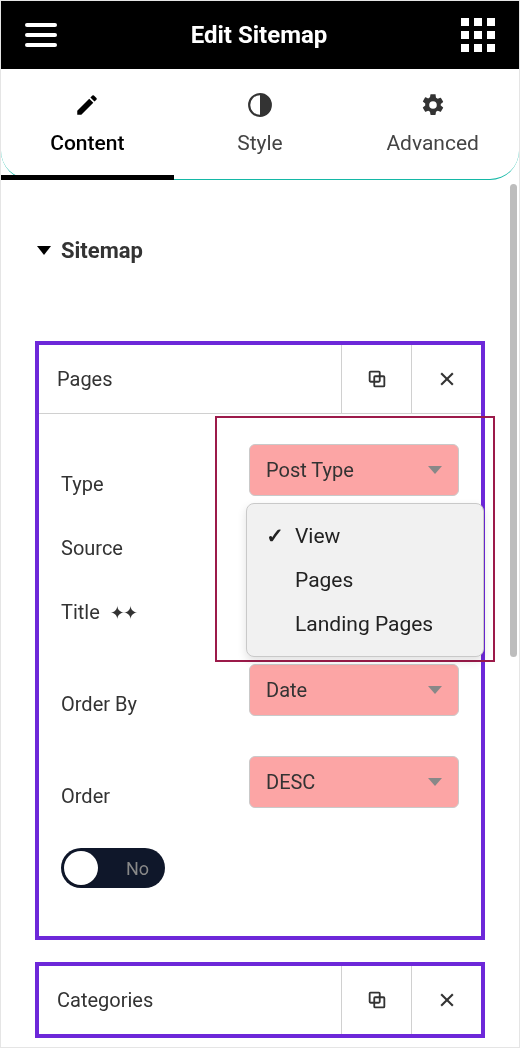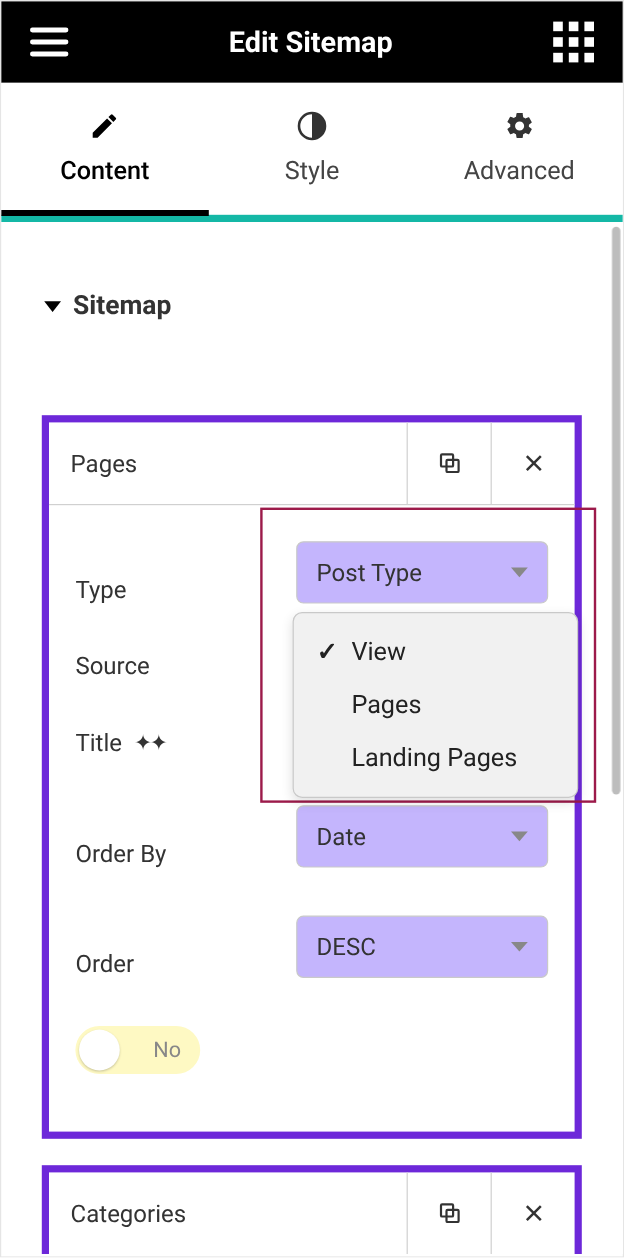--- a/index.html
+++ b/index.html
@@ -6,55 +6,55 @@
   html, body { width: 520px; height: 1048px; font-family: -apple-system, BlinkMacSystemFont, "Segoe UI", Roboto, Helvetica, Arial, sans-serif; background: #fff; color: #333; }
   .frame { width: 520px; height: 1048px; border: 1px solid #e5e5e5; position: relative; overflow: hidden; }
   
   .topbar { background: #000; color: #fff; height: 68px; display: flex; align-items: center; justify-content: space-between; padding: 0 24px; }
   .topbar .title { font-size: 24px; font-weight: 700; }
   .hamburger { width: 32px; height: 24px; display: flex; flex-direction: column; justify-content: space-between; cursor: pointer; }
   .hamburger span { display: block; height: 4px; background: #fff; border-radius: 2px; }
   .dots-grid { display: grid; grid-template-columns: repeat(3, 8px); grid-template-rows: repeat(3, 8px); gap: 5px; cursor: pointer; }
   .dots-grid span { width: 8px; height: 8px; background: #fff; }
   
-  .tabs { display: flex; border-bottom: 6px solid #14b8a6; background: #fff; }
+  .tabs { display: flex; border-bottom: 1px solid #14b8a6; background: #fff; border-radius: 29px; }
   .tab { flex: 1; text-align: center; padding: 22px 0 24px; cursor: pointer; color: #444; font-size: 21px; position: relative; }
   .tab .icon-wrap { display: flex; justify-content: center; margin-bottom: 12px; height: 28px; align-items: center; }
   .tab.active::after { content: ""; position: absolute; left: 0; right: 0; bottom: -1px; height: 5px; background: #000; }
   .tab.active { color: #000; font-weight: 500; }
   
   .panel-body { position: relative; height: calc(1048px - 68px - 120px); overflow: hidden; }
   .panel-scroll { height: 100%; overflow-y: auto; padding: 28px 34px 40px; }
   
   .fake-scrollbar { position: absolute; top: 0; right: 0; bottom: 0; width: 11px; background: #fff; }
   .fake-scrollbar .thumb { position: absolute; top: 4px; right: 2px; width: 7px; height: 55%; background: #bdbdbd; border-radius: 4px; }
   
   .section-header { display: flex; align-items: center; gap: 10px; font-weight: 700; font-size: 22px; padding: 30px 2px 18px; }
   .caret-down-filled { width: 0; height: 0; border-left: 7px solid transparent; border-right: 7px solid transparent; border-top: 9px solid #000; }
   
-  .repeater-item { border: 6px solid #6d28d9; margin-top: 60px; }
+  .repeater-item { border: 4px solid #6d28d9; margin-top: 60px; }
   .repeater-bar { display: flex; align-items: stretch; border-bottom: 1px solid #d0d0d0; }
   .repeater-bar.no-body { border-bottom: none; }
   .repeater-title { flex: 1; padding: 22px 18px; font-size: 20px; cursor: pointer; }
   .repeater-action { width: 70px; border-left: 1px solid #d0d0d0; display: flex; align-items: center; justify-content: center; cursor: pointer; }
   .repeater-body { padding: 10px 20px 28px; position: relative; }
   
   .highlight-rect { position: absolute; border: 2px solid #9c1a4a; pointer-events: none; }
   
   .ctrl-row { display: flex; align-items: flex-end; justify-content: space-between; padding: 20px 2px; font-size: 20px; color: #333; }
   .ctrl-label { display: flex; align-items: center; gap: 10px; }
   
-  .select { width: 210px; height: 52px; border: 1px solid #c9c9c9; border-radius: 6px; background: #c4b5fd; display: flex; align-items: center; justify-content: space-between; padding: 0 16px; font-size: 20px; color: #333; cursor: pointer; position: relative; }
+  .select { width: 210px; height: 52px; border: 1px solid #c9c9c9; border-radius: 6px; background: #fca5a5; display: flex; align-items: center; justify-content: space-between; padding: 0 16px; font-size: 20px; color: #333; cursor: pointer; position: relative; }
   .select .chev { width: 0; height: 0; border-left: 7px solid transparent; border-right: 7px solid transparent; border-top: 8px solid #888; }
   
   .dropdown-pop { position: absolute; top: 58px; left: -4px; width: 238px; background: #f1f1f1; border: 1px solid #c9c9c9; border-radius: 8px; box-shadow: 0 4px 10px rgba(0,0,0,0.12); z-index: 20; padding: 10px 0; }
   .dropdown-item { display: flex; align-items: center; gap: 10px; padding: 10px 18px 10px 18px; font-size: 21px; color: #222; cursor: pointer; }
   .dropdown-item .check { width: 20px; display: inline-flex; justify-content: center; font-weight: 700; }
   
-  .toggle { width: 104px; height: 40px; border-radius: 20px; background: #fef9c3; position: relative; display: flex; align-items: center; cursor: pointer; }
+  .toggle { width: 104px; height: 40px; border-radius: 20px; background: #0f172a; position: relative; display: flex; align-items: center; cursor: pointer; }
   .toggle .knob { width: 34px; height: 34px; border-radius: 50%; background: #fff; position: absolute; left: 3px; top: 3px; box-shadow: 0 1px 2px rgba(0,0,0,0.2); }
   .toggle .lbl { position: absolute; right: 16px; font-size: 18px; color: #888; }
   
   .svg-icon { display: inline-block; }
   
   .sparkle { font-size: 18px; color: #333; letter-spacing: -2px; }
 </style>
 </head>
 <body>
 

